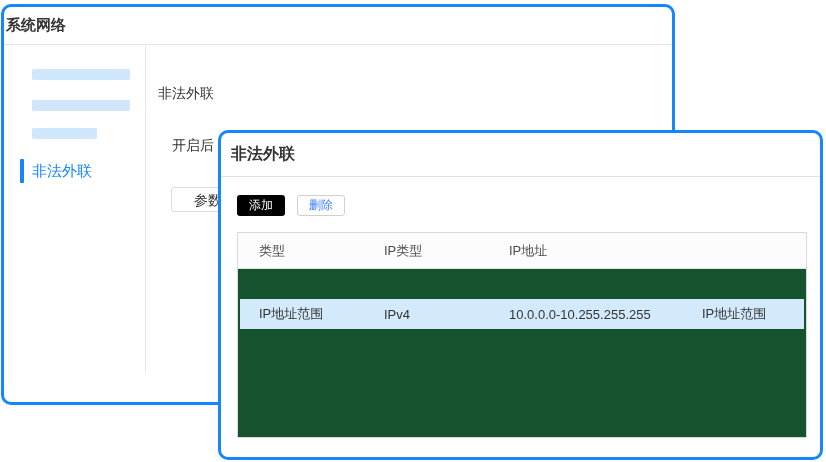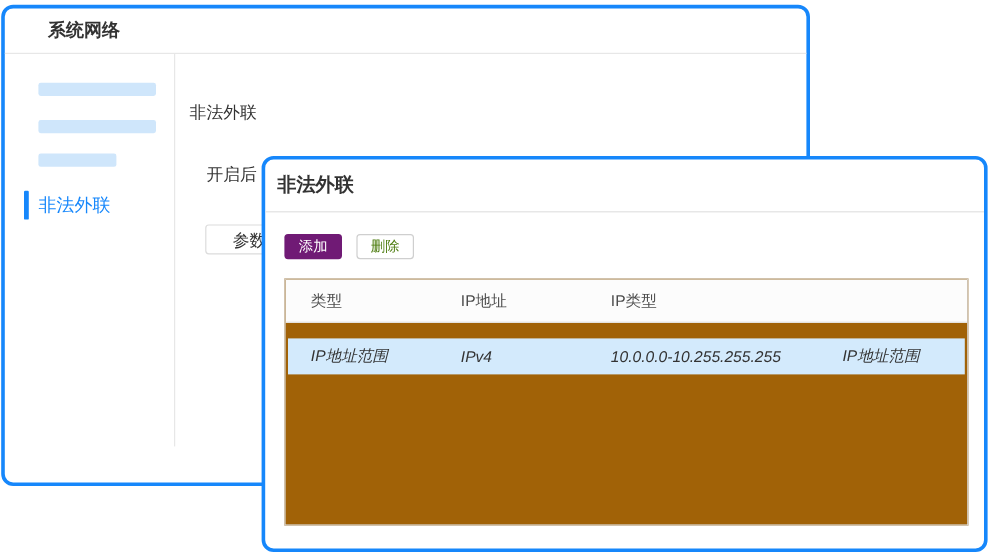--- a/index.html
+++ b/index.html
@@ -17,21 +17,21 @@
     border-radius: 10px;
   }
 
   
   .back-window { left: 1px; top: 4px; width: 674px; height: 401px; z-index: 1; }
   .back-window .win-header {
     height: 38px;
     border-bottom: 1px solid #e7e7e7;
     display: flex;
     align-items: center;
-    padding-left: 36px;
+    padding-left: 2px;
   }
   .back-window .win-title { font-size: 15px; font-weight: 600; color: #333; }
   .back-window .win-body { position: relative; height: 356px; }
 
   .sidebar-divider {
     position: absolute; left: 141px; top: 0; width: 1px; height: 327px;
     background: #e7e7e7;
   }
   .skeleton-bar {
     position: absolute; left: 28px; height: 11px; width: 98px;
@@ -69,49 +69,48 @@
   }
   .modal-window .win-title { font-size: 16px; font-weight: 700; color: #333; }
   .modal-body { padding: 18px 16px 0 16px; }
 
   .toolbar { display: flex; align-items: center; }
   .btn {
     height: 21px; border-radius: 3px; font-size: 12px;
     display: inline-flex; align-items: center; justify-content: center;
     font-family: inherit; cursor: pointer;
   }
-  .btn-add { background: #701a75; color: #fff; border: none; padding: 0 12px; }
-  .btn-delete { background: #fff; color: #4d7c0f; border: 1px solid #cfcfcf; padding: 0 11px; margin-left: 12px; }
+  .btn-add { background: #000000; color: #fff; border: none; padding: 0 12px; }
+  .btn-delete { background: #fff; color: #3b82f6; border: 1px solid #cfcfcf; padding: 0 11px; margin-left: 12px; }
 
   .data-table {
     margin-top: 16px;
     width: 570px; height: 206px;
     border: 1px solid #d9d9d9;
-    background: #a16207;
+    background: #14532d;
     overflow: hidden;
   }
   .t-row {
     display: grid;
     grid-template-columns: 125px 125px 193px 1fr;
     align-items: center;
   }
   .t-head {
     height: 36px;
     background: #fcfcfc;
     border-bottom: 1px solid #e4e4e4;
     color: #4d4d4d; font-size: 13px;
   }
   .t-head .cell { padding-left: 21px; }
   .t-data {
     height: 30px;
-    margin: 13px 2px 0 2px;
+    margin: 30px 2px 0 2px;
     background: #d3eafc;
     font-size: 13px; color: #333;
     cursor: pointer;
-    font-style: italic;
   }
   .t-data .cell { padding-left: 19px; white-space: nowrap; }
 </style>
 </head>
 <body>
 
 <div class="window back-window">
   <div class="win-header">
     <span class="win-title">系统网络</span>
   </div>
@@ -139,22 +138,22 @@
   </div>
   <div class="modal-body">
     <div class="toolbar">
       <button class="btn btn-add">添加</button>
       <button class="btn btn-delete">删除</button>
     </div>
 
     <div class="data-table">
       <div class="t-row t-head">
         <div class="cell">类型</div>
+        <div class="cell">IP类型</div>
         <div class="cell">IP地址</div>
-        <div class="cell">IP类型</div>
       </div>
       <div class="t-row t-data">
         <div class="cell">IP地址范围</div>
         <div class="cell">IPv4</div>
         <div class="cell">10.0.0.0-10.255.255.255</div>
         <div class="cell">IP地址范围</div>
       </div>
     </div>
   </div>
 </div>

